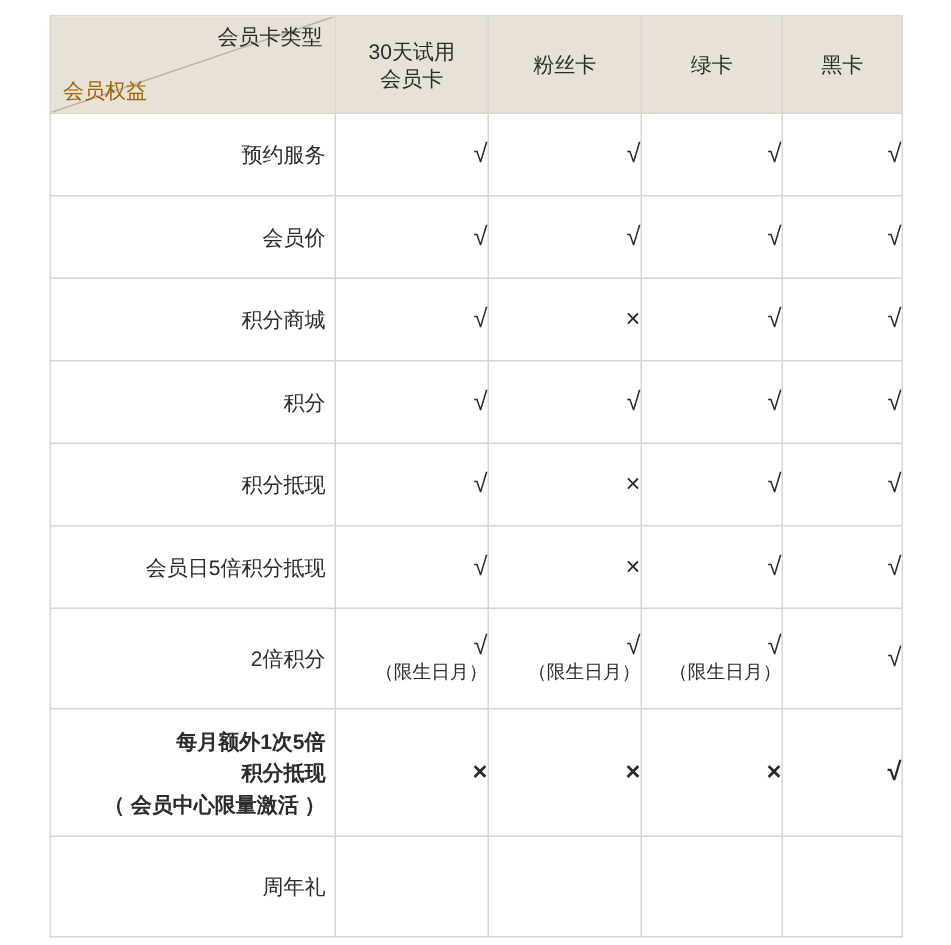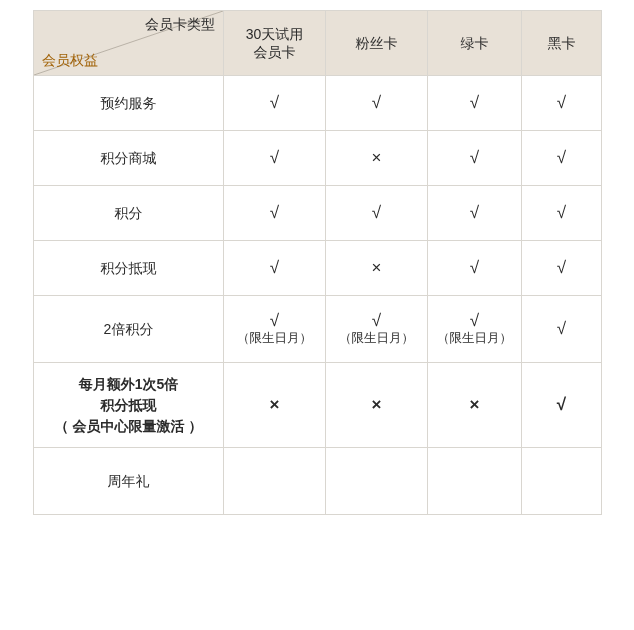--- a/index.html
+++ b/index.html
@@ -87,20 +87,21 @@
   .hdr-cell {
     display: block;
     line-height: 1.3;
   }
 
   
   tr.row td {
     height: 46px;
     font-size: 14px;
     line-height: 1.35;
+    text-align: right;
   }
   tr.row td.name {
     font-size: 14px;
     padding: 4px 6px;
   }
   .mark {
     font-size: 17px;
     line-height: 1.2;
     display: block;
   }
@@ -164,20 +165,35 @@
             <span class="mark check">√</span>
           </td>
         <td>
             <span class="mark check">√</span>
           </td>
         <td>
             <span class="mark check">√</span>
           </td>
       </tr>
 
+      <tr class="row">
+        <td class="name">会员价</td>
+        <td>
+            <span class="mark check">√</span>
+          </td>
+        <td>
+            <span class="mark check">√</span>
+          </td>
+        <td>
+            <span class="mark check">√</span>
+          </td>
+        <td>
+            <span class="mark check">√</span>
+          </td>
+      </tr>
 
       <tr class="row">
         <td class="name">积分商城</td>
         <td>
             <span class="mark check">√</span>
           </td>
         <td>
             <span class="mark cross">×</span>
           </td>
         <td>
@@ -213,20 +229,35 @@
             <span class="mark cross">×</span>
           </td>
         <td>
             <span class="mark check">√</span>
           </td>
         <td>
             <span class="mark check">√</span>
           </td>
       </tr>
 
+      <tr class="row">
+        <td class="name">会员日5倍积分抵现</td>
+        <td>
+            <span class="mark check">√</span>
+          </td>
+        <td>
+            <span class="mark cross">×</span>
+          </td>
+        <td>
+            <span class="mark check">√</span>
+          </td>
+        <td>
+            <span class="mark check">√</span>
+          </td>
+      </tr>
 
       <tr class="row mid">
         <td class="name">2倍积分</td>
         <td>
           <span class="mark check">√</span>
           <span class="sub">（限生日月）</span>
         </td>
         <td>
           <span class="mark check">√</span>
           <span class="sub">（限生日月）</span>

